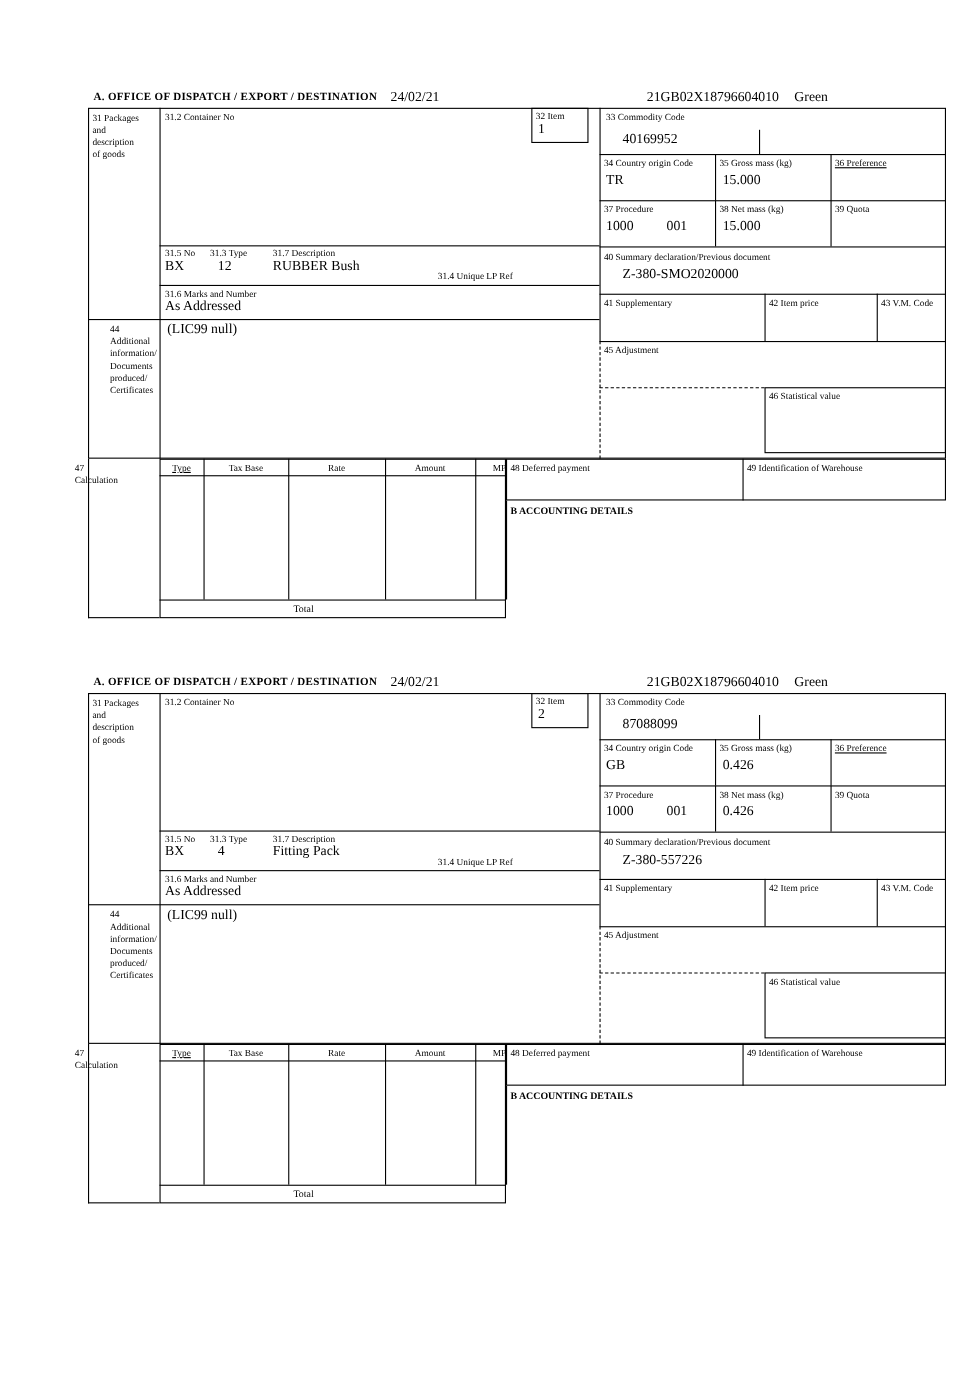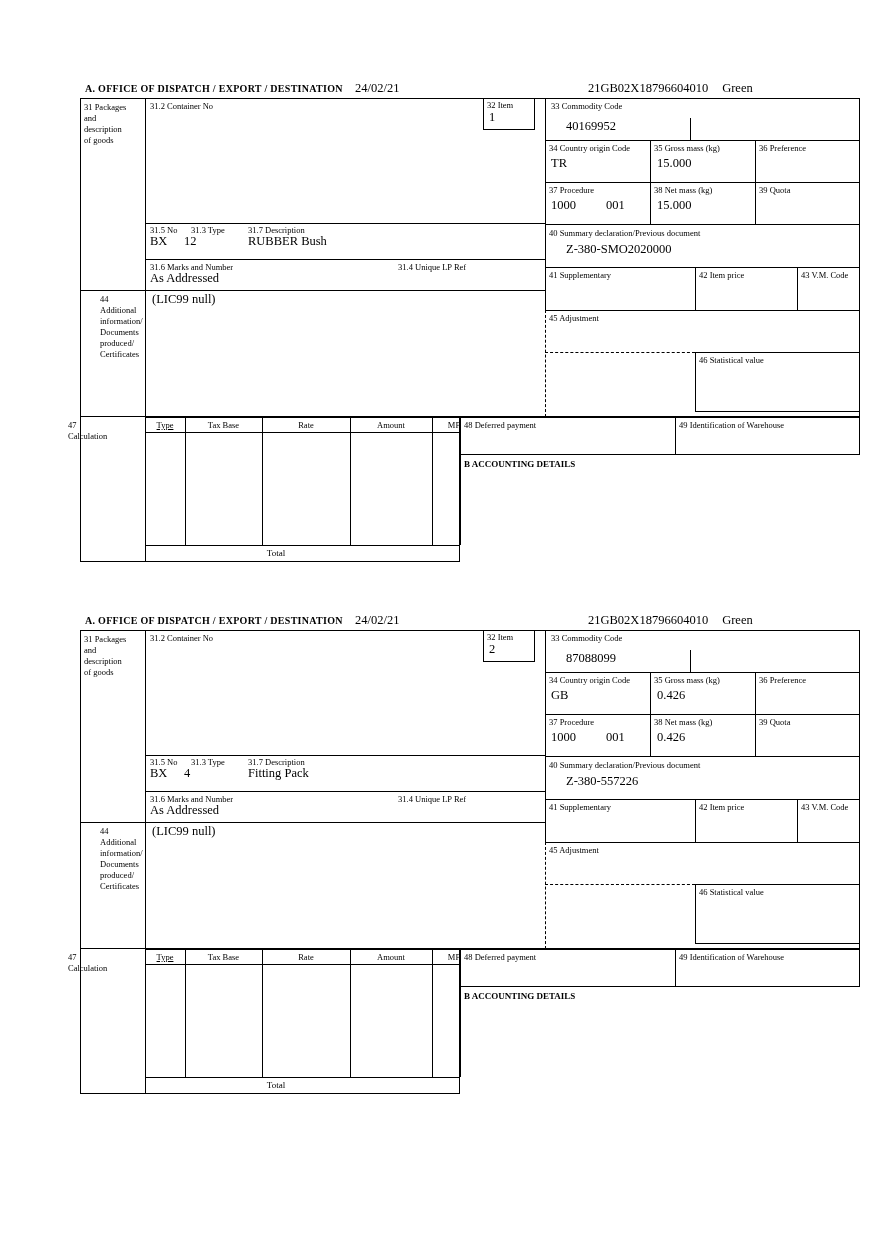--- a/index.html
+++ b/index.html
@@ -58,37 +58,37 @@
   .t-47{left:68px;top:340px;width:58px;}
   .t-312{left:150px;top:21px;}
   .t-32l{left:487px;top:20px;}
   .t-32v{left:489px;top:30px;}
   .t-33l{left:551px;top:21px;}
   .t-33v{left:566px;top:39px;}
   .t-34l{left:549px;top:63px;}
   .t-34v{left:551px;top:76px;}
   .t-35l{left:654px;top:63px;}
   .t-35v{left:657px;top:76px;}
-  .t-36l{left:759px;top:63px;}
+  .t-36l{left:759px;top:63px;text-decoration:underline;}
   .t-37l{left:549px;top:105px;}
   .t-37v1{left:551px;top:118px;}
   .t-37v2{left:606px;top:118px;}
   .t-38l{left:654px;top:105px;}
   .t-38v{left:657px;top:118px;}
   .t-39l{left:759px;top:105px;}
   .t-40l{left:549px;top:148px;}
   .t-40v{left:566px;top:162px;}
   .t-315l{left:150px;top:145px;}
   .t-313l{left:191px;top:145px;}
   .t-317l{left:248px;top:145px;}
   .t-315v{left:150px;top:154px;}
-  .t-313v{left:184px;top:154px;}
+  .t-313v{left:198px;top:154px;}
   .t-317v{left:248px;top:154px;}
   .t-316l{left:150px;top:182px;}
-  .t-314l{left:398px;top:182px;}
+  .t-314l{left:398px;top:166px;}
   .t-316v{left:150px;top:191px;}
   .t-44v{left:152px;top:212px;}
   .t-41l{left:549px;top:190px;}
   .t-42l{left:699px;top:190px;}
   .t-43l{left:801px;top:190px;}
   .t-45l{left:549px;top:233px;}
   .t-46l{left:699px;top:275px;}
   .t-48l{left:464px;top:340px;}
   .t-49l{left:679px;top:340px;}
   .t-B{left:464px;top:379px;font-size:9px;font-weight:bold;white-space:nowrap;}

